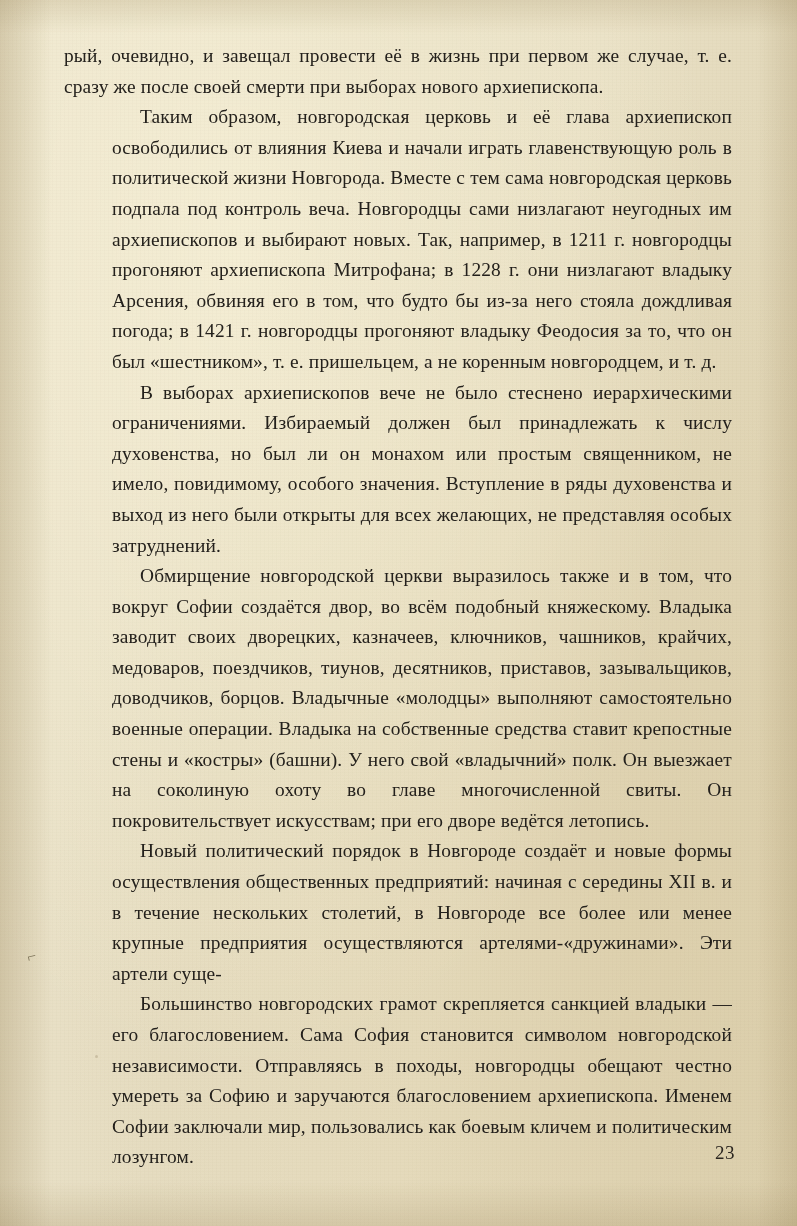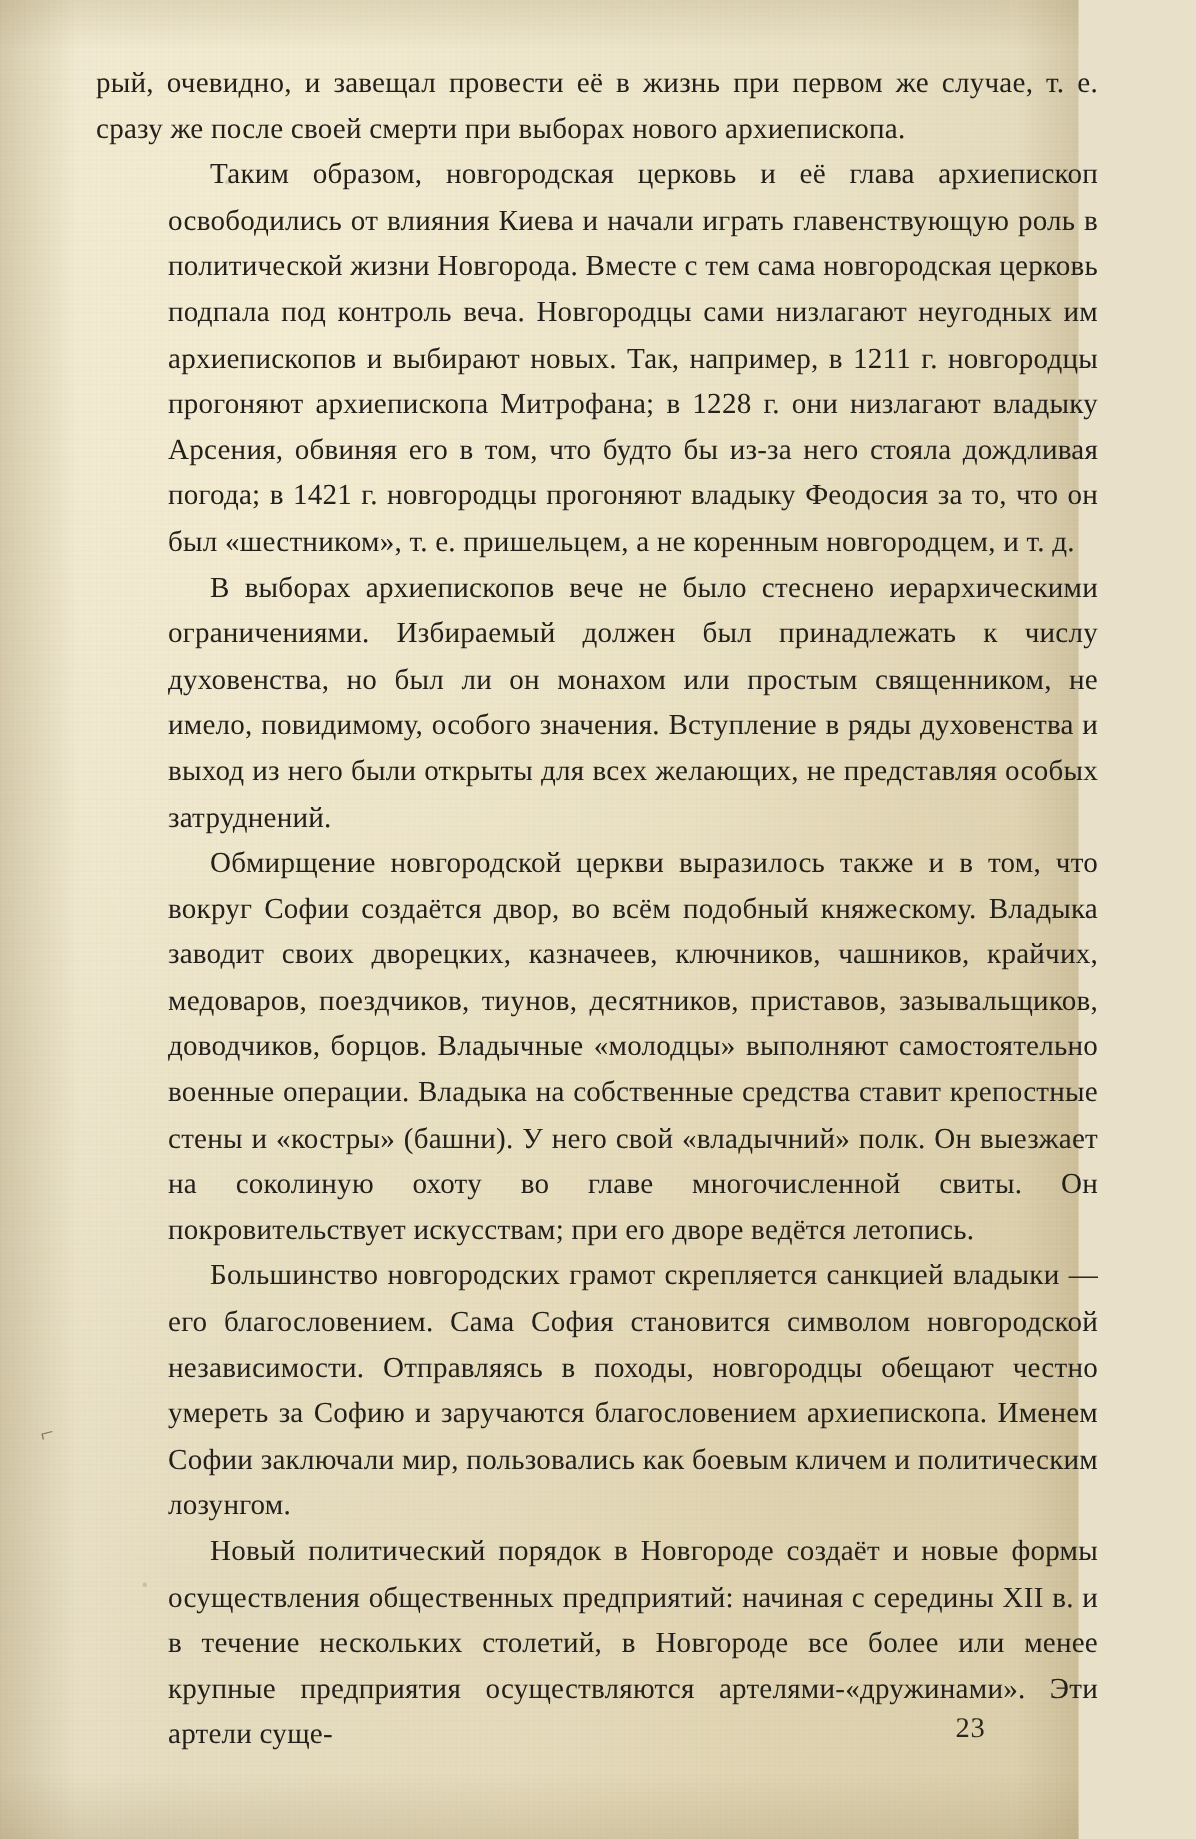--- a/index.html
+++ b/index.html
@@ -8,21 +8,21 @@
   }
   body {
     width: 797px;
     height: 1226px;
     background: #e8e0c8;
     font-family: "Liberation Serif", serif;
     overflow: hidden;
   }
   .page {
     position: relative;
-    width: 719px;
+    width: 797px;
     height: 1226px;
     background:
       radial-gradient(ellipse at 30% 20%, rgba(255,250,225,0.55) 0%, rgba(255,250,225,0) 60%),
       radial-gradient(ellipse at 80% 75%, rgba(214,197,155,0.45) 0%, rgba(214,197,155,0) 65%),
       linear-gradient(100deg, #ece4cc 0%, #e6ddc2 35%, #e9e0c5 60%, #ddd2b2 100%);
     box-sizing: border-box;
   }
   .grain {
     position: absolute;
     inset: 0;
@@ -120,22 +120,22 @@
   <div class="edge-shade-top"></div>
   <div class="edge-shade-left"></div>
   <div class="edge-shade-right"></div>
   <div class="edge-shade-bottom"></div>
 
   <div class="text-column">
     <p class="para">рый, очевидно, и завещал провести её в жизнь при первом же случае, т. е. сразу же после своей смерти при выборах нового архиепископа.</p>
     <p class="para indented">Таким образом, новгородская церковь и её глава архиепископ освободились от влияния Киева и начали играть главенствующую роль в политической жизни Новгорода. Вместе с тем сама новгородская церковь подпала под контроль веча. Новгородцы сами низлагают неугодных им архиепископов и выбирают новых. Так, например, в 1211 г. новгородцы прогоняют архиепископа Митрофана; в 1228 г. они низлагают владыку Арсения, обвиняя его в том, что будто бы из-за него стояла дождливая погода; в 1421 г. новгородцы прогоняют владыку Феодосия за то, что он был «шестником», т. е. пришельцем, а не коренным новгородцем, и т. д.</p>
     <p class="para indented">В выборах архиепископов вече не было стеснено иерархическими ограничениями. Избираемый должен был принадлежать к числу духовенства, но был ли он монахом или простым священником, не имело, повидимому, особого значения. Вступление в ряды духовенства и выход из него были открыты для всех желающих, не представляя особых затруднений.</p>
     <p class="para indented">Обмирщение новгородской церкви выразилось также и в том, что вокруг Софии создаётся двор, во всём подобный княжескому. Владыка заводит своих дворецких, казначеев, ключников, чашников, крайчих, медоваров, поездчиков, тиунов, десятников, приставов, зазывальщиков, доводчиков, борцов. Владычные «молодцы» выполняют самостоятельно военные операции. Владыка на собственные средства ставит крепостные стены и «костры» (башни). У него свой «владычний» полк. Он выезжает на соколиную охоту во главе многочисленной свиты. Он покровительствует искусствам; при его дворе ведётся летопись.</p>
+    <p class="para indented">Новый политический порядок в Новгороде создаёт и новые формы осуществления общественных предприятий: начиная с середины XII в. и в течение нескольких столетий, в Новгороде все более или менее крупные предприятия осуществляются артелями-«дружинами». Эти артели суще-</p>
     <p class="para indented">Большинство новгородских грамот скрепляется санкцией владыки — его благословением. Сама София становится символом новгородской независимости. Отправляясь в походы, новгородцы обещают честно умереть за Софию и заручаются благословением архиепископа. Именем Софии заключали мир, пользовались как боевым кличем и политическим лозунгом.</p>
-    <p class="para indented">Новый политический порядок в Новгороде создаёт и новые формы осуществления общественных предприятий: начиная с середины XII в. и в течение нескольких столетий, в Новгороде все более или менее крупные предприятия осуществляются артелями-«дружинами». Эти артели суще-</p>
   </div>
 
   <div class="page-number">23</div>
 
   <div class="stray-mark">⌐</div>
 
   <div class="speck" style="left:150px; top:120px; width:3px; height:3px;"></div>
   <div class="speck" style="left:520px; top:300px; width:2px; height:2px;"></div>
   <div class="speck" style="left:690px; top:640px; width:3px; height:3px;"></div>
   <div class="speck" style="left:330px; top:880px; width:2px; height:2px;"></div>

